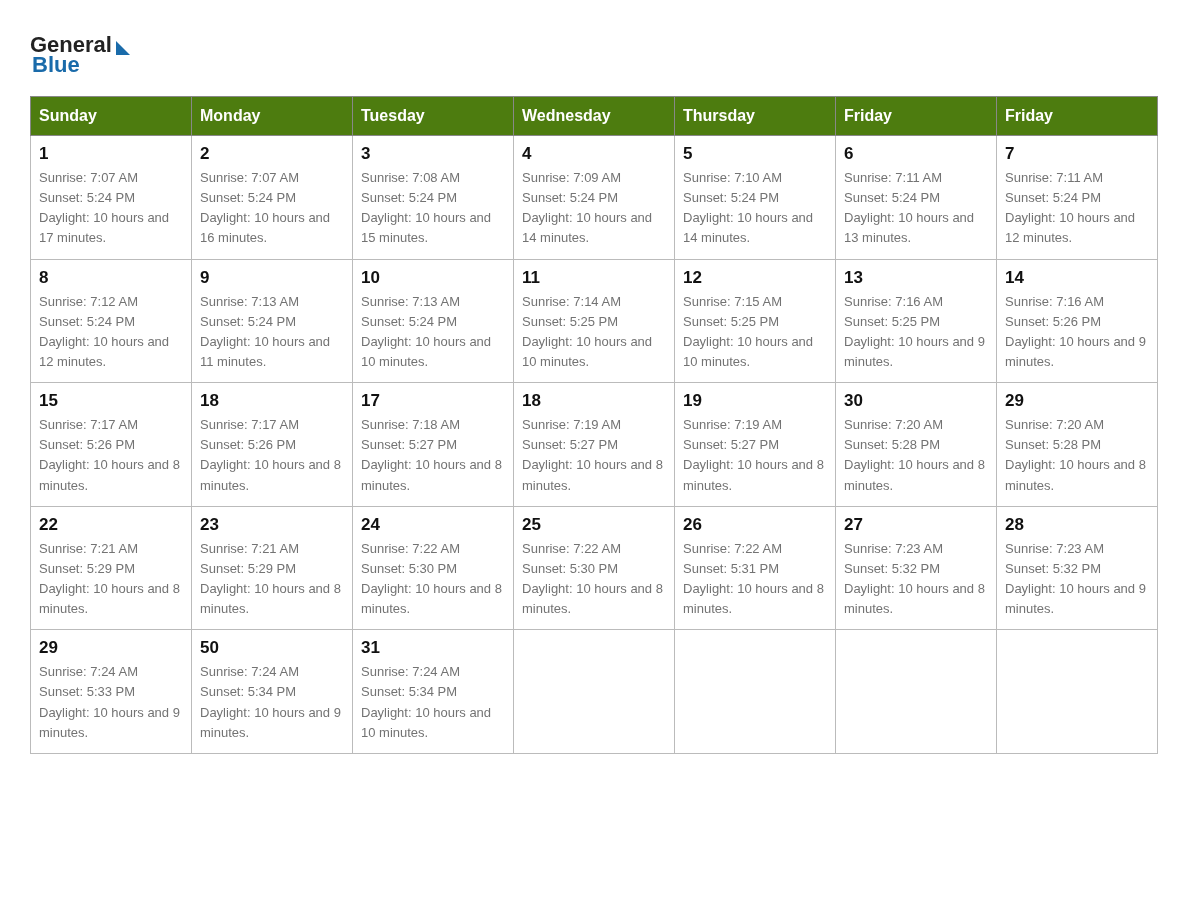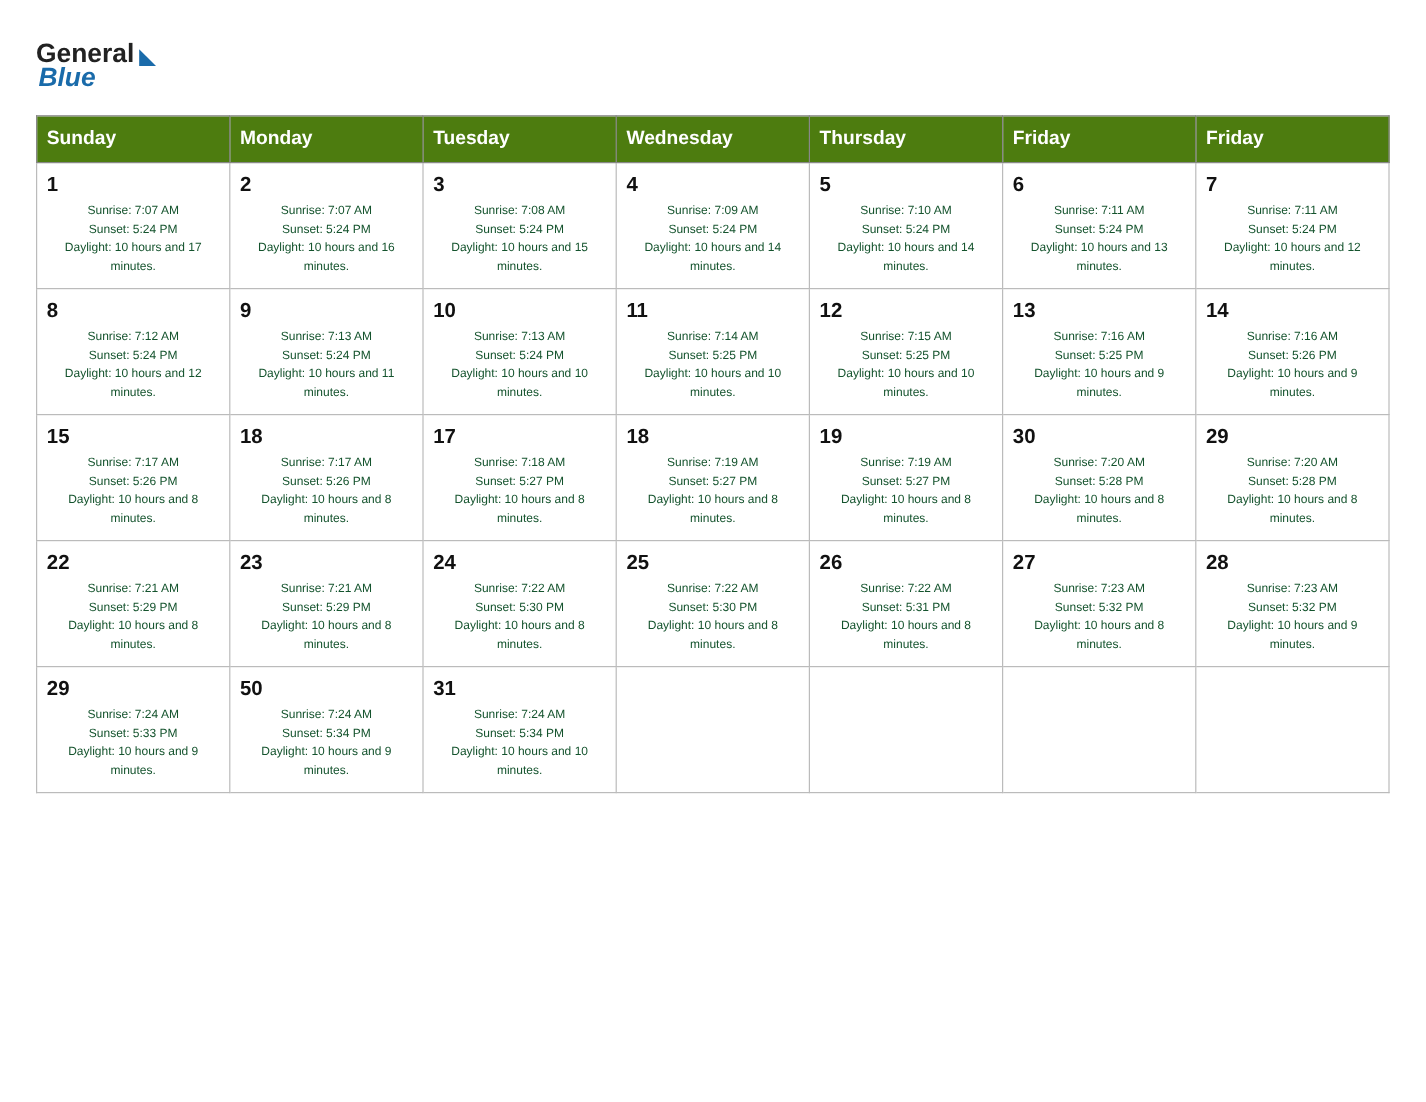--- a/index.html
+++ b/index.html
@@ -70,42 +70,41 @@
       min-height: 100px;
     }
     .day-number {
       font-size: 17px;
       font-weight: bold;
       color: #111;
       margin-bottom: 4px;
       display: block;
     }
     .day-info {
-      font-size: 10px;
-      color: #14532d;
+      font-size: 13px;
+      color: #737373;
       line-height: 1.55;
-      text-align: center;
     }
     .empty-cell {
       background: #fff;
     }
     .calendar tbody tr td {
       background: #fff;
     }
   </style>
 </head>
 <body>
 
 <div class="header">
   <div class="logo">
     <div class="logo-top">
     <span style="font-size:22px;font-weight:bold;color:#222;">General</span>
     <div style="width:0;height:0;border-left:14px solid #1a6baa;border-top:14px solid transparent;margin-left:4px;margin-top:6px;"></div>
   </div>
-    <div style="display:flex;margin-top:-2px;font-style:italic;">
+    <div style="display:flex;margin-top:-2px;">
       <span style="font-size:22px;font-weight:bold;color:#222;"></span>
       <span class="logo-bottom">Blue</span>
     </div>
   </div>
   <div class="title-block">
     <div class="month-title"></div>
     <div class="location-title"></div>
   </div>
 </div>
 

